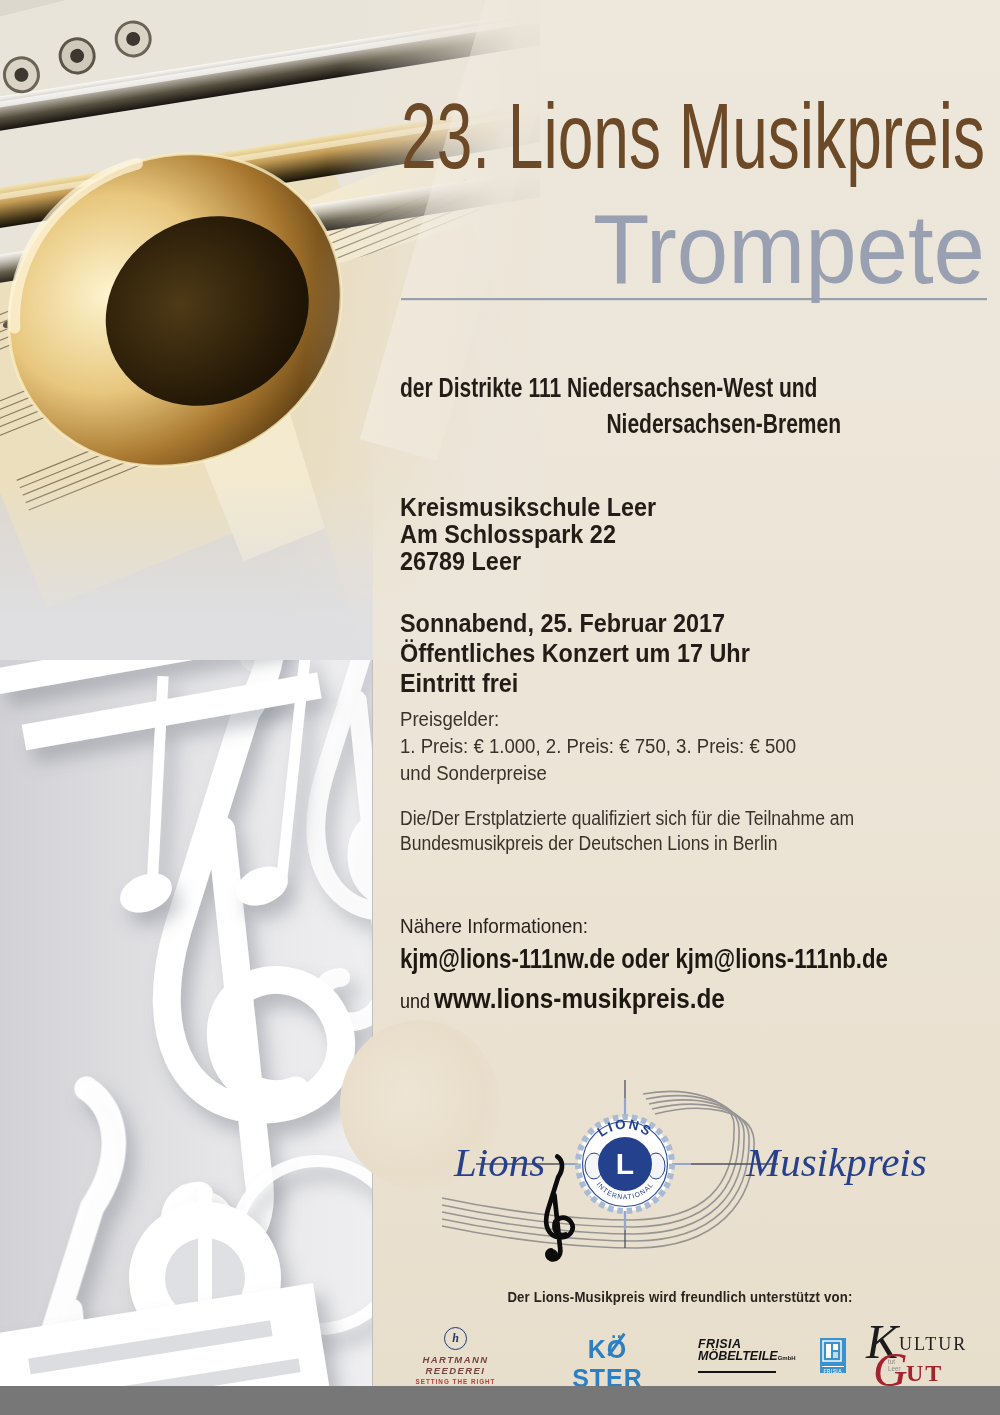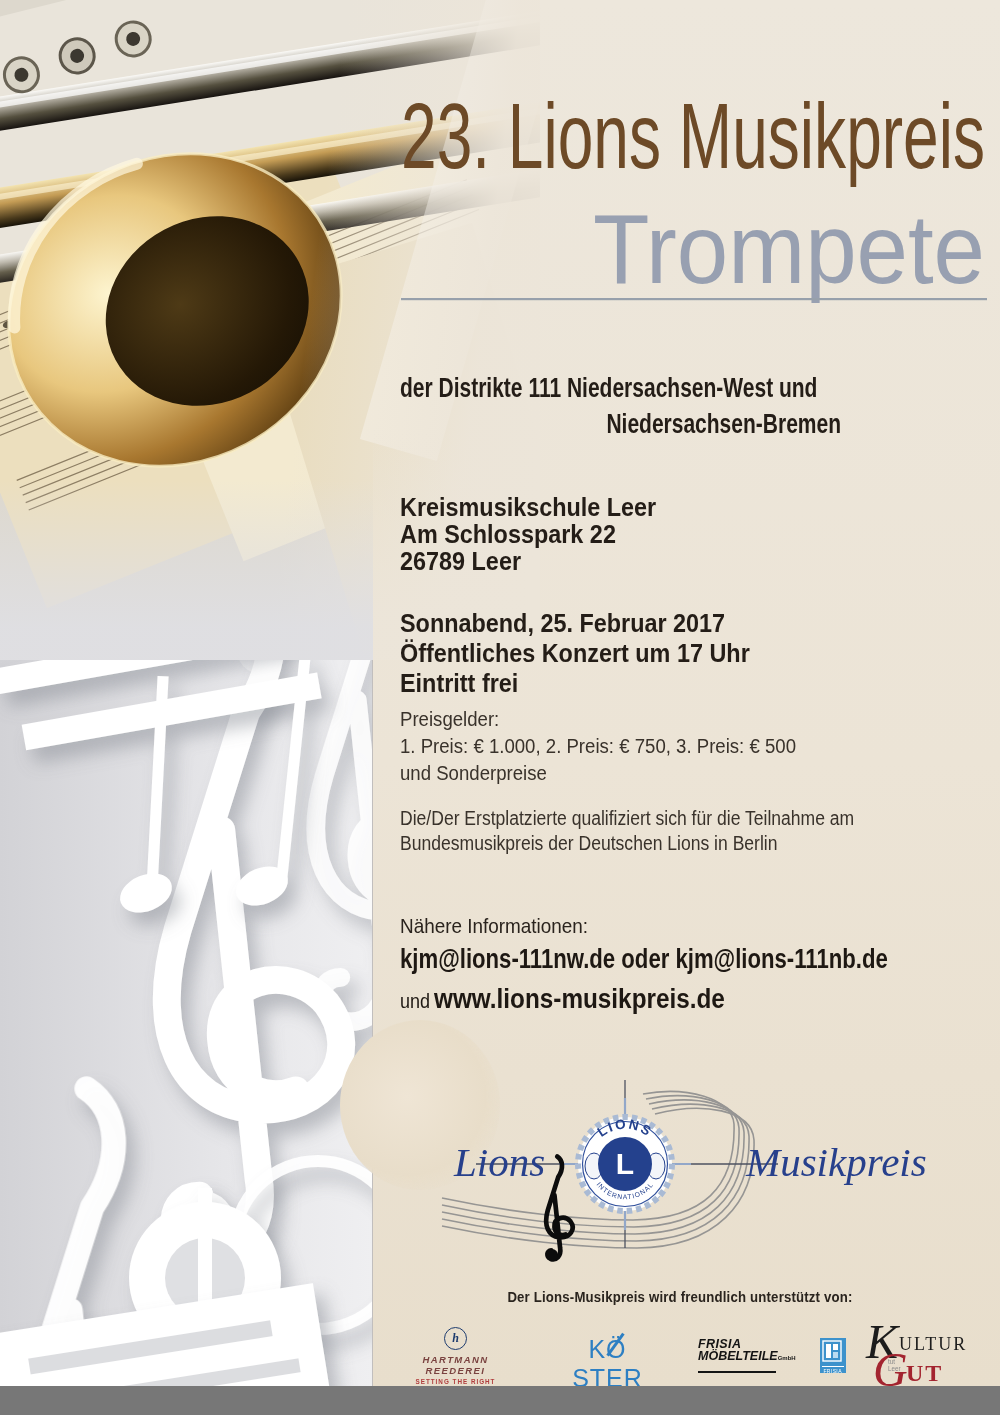--- a/index.html
+++ b/index.html
@@ -44,21 +44,21 @@
   .supported{left:400px;top:1288px;width:560px;text-align:center;font-size:15px;font-weight:bold;
     color:#2a241e;transform:scaleX(.88);transform-origin:50% 0;letter-spacing:.2px;}
   
   .sp{position:absolute;}
   .hartmann{left:398px;top:1327px;width:115px;text-align:center;}
   .h-circle{width:21px;height:21px;border:1.6px solid #1d3b6e;border-radius:50%;margin:0 auto 4px;
     font:italic bold 12px/20px "Liberation Serif",serif;color:#1d3b6e;}
   .h-name{font-size:9.5px;letter-spacing:1.4px;color:#7a4340;font-weight:bold;font-style:italic;}
   .h-tag{font-size:6.3px;letter-spacing:1px;color:#b03c3c;margin-top:2px;font-weight:bold;}
   .koester{left:546px;top:1335px;width:115px;text-align:center;}
-  .k-name{font-size:25px;font-weight:normal;color:#2d7fc3;letter-spacing:1px;margin-left:8px;}
+  .k-name{font-size:25px;font-weight:bold;color:#2d7fc3;letter-spacing:1px;margin-left:8px;}
   .k-o{position:relative;display:inline-block;}
   .k-slash{position:absolute;left:8px;top:-4px;width:2.6px;height:27px;background:#2d7fc3;transform:rotate(36deg);}
   .k-sub{font-size:12.5px;font-style:italic;font-weight:bold;color:#69a92f;margin-top:0px;text-decoration:underline;}
   .frisia{left:698px;top:1338px;display:flex;gap:24px;align-items:flex-end;}
   .f-text{color:#141414;text-align:left;}
   .f-l1{font-size:12.5px;font-weight:bold;letter-spacing:.4px;line-height:12px;font-style:italic;}
   .f-l2{font-size:12.5px;font-weight:bold;line-height:13px;font-style:italic;}
   .f-gmbh{font-size:6px;font-style:normal;}
   .f-rule{height:1.6px;background:#141414;width:78px;margin-top:6px;}
   .f-box{width:26px;height:35px;background:#3d92cc;display:flex;flex-direction:column;padding:2px;box-sizing:border-box;}

